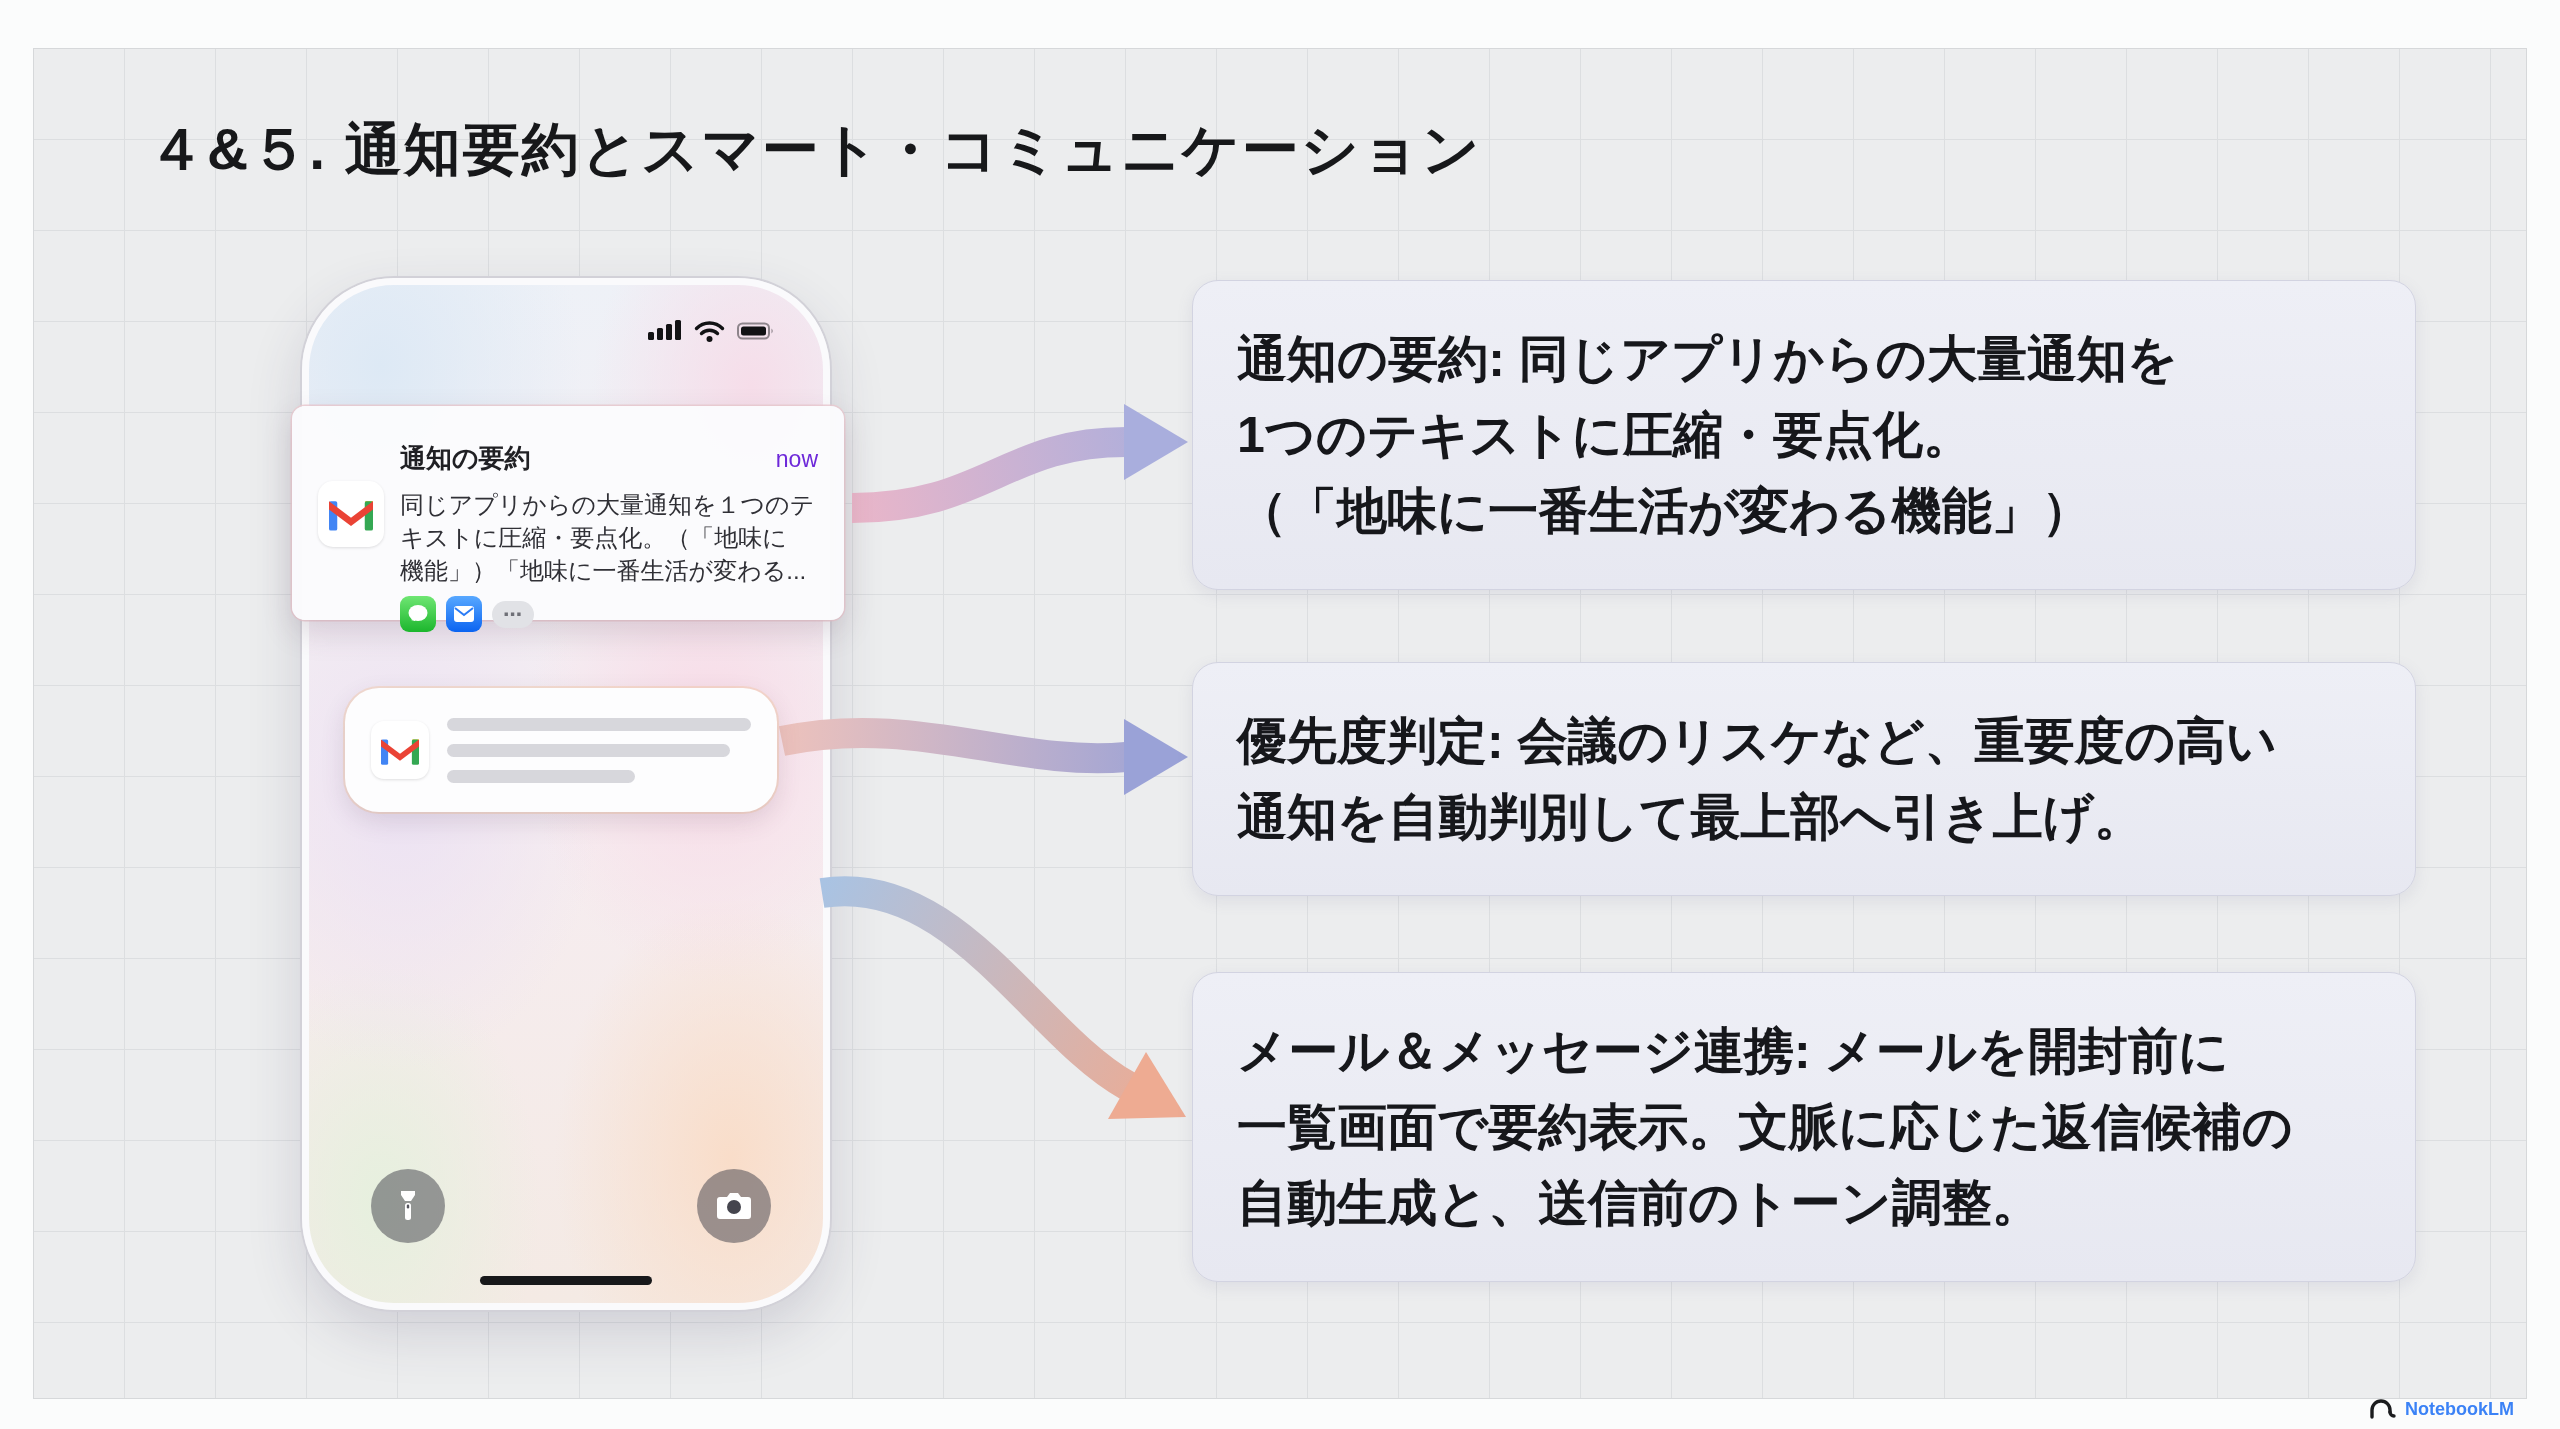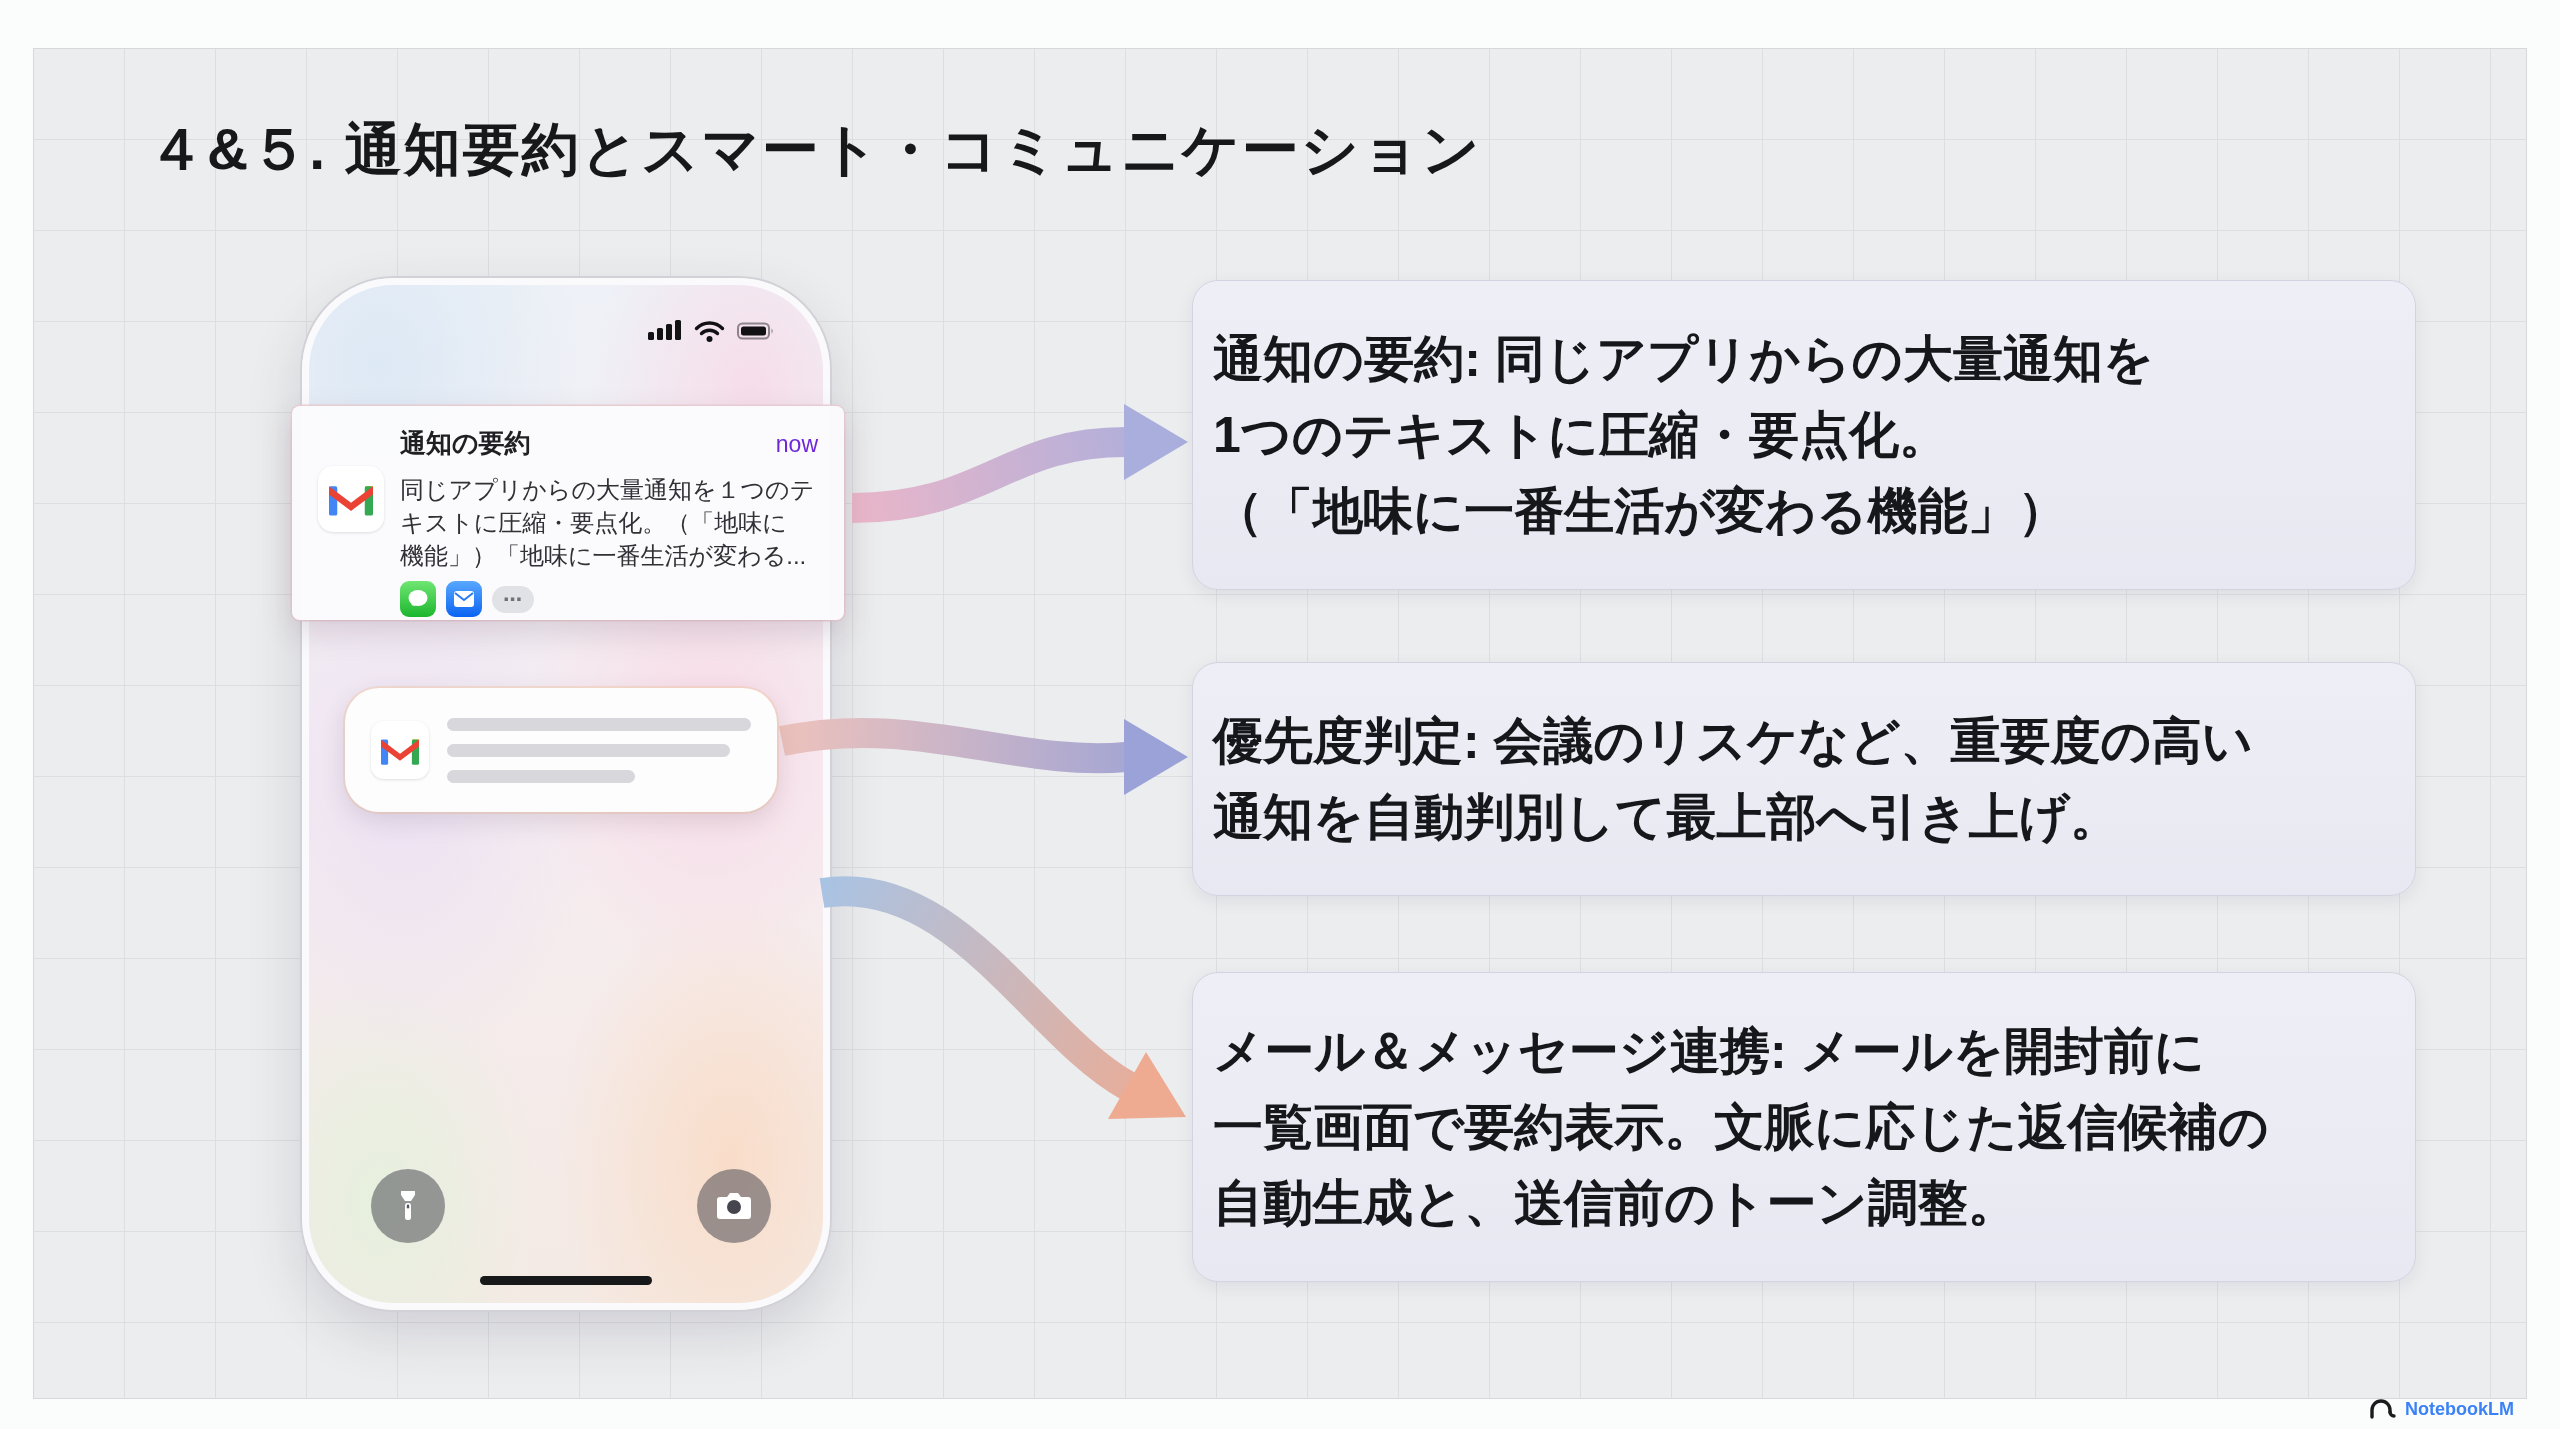--- a/index.html
+++ b/index.html
@@ -33,21 +33,21 @@
   .quick-btn{position:absolute;width:74px;height:74px;border-radius:50%;
     background:rgba(62,62,72,.5);display:flex;align-items:center;justify-content:center;}
   .quick-btn.flash{left:62px;top:884px;}
   .quick-btn.cam{left:388px;top:884px;}
 
   .home-indicator{position:absolute;left:50%;bottom:18px;transform:translateX(-50%);
     width:172px;height:9px;border-radius:5px;background:#17181a;}
 
   
   .notif-main{position:absolute;left:292px;top:406px;width:552px;height:214px;box-sizing:border-box;
-    border-radius:8px;background:rgba(251,251,253,.97);padding:20px 26px;z-index:3;
+    border-radius:13px;background:rgba(251,251,253,.97);padding:35px 26px;z-index:3;
     box-shadow:0 12px 30px rgba(90,60,85,.18), 0 0 0 1.5px rgba(236,205,210,.85);}
   .notif-row{display:flex;align-items:center;gap:16px;}
   .gmail-chip{width:66px;height:66px;border-radius:15px;background:#fff;flex:none;
     display:flex;align-items:center;justify-content:center;box-shadow:0 1px 3px rgba(0,0,0,.12);}
   .gmail-chip.small{width:58px;height:58px;border-radius:13px;}
   .notif-text{flex:1;min-width:0;}
   .notif-head{display:flex;justify-content:space-between;align-items:baseline;}
   .notif-title{font-size:26px;font-weight:700;color:#202024;}
   .notif-now{font-size:23px;color:#6d28d9;text-align:center;}
   .notif-body{margin-top:12px;font-size:24px;line-height:1.38;color:#303036;white-space:pre-line;}
@@ -61,21 +61,21 @@
   .notif-stacked{position:absolute;left:345px;top:688px;width:432px;height:124px;box-sizing:border-box;
     border-radius:34px;background:#fdfdfe;display:flex;align-items:center;gap:18px;padding:0 26px;z-index:3;
     box-shadow:0 9px 24px rgba(90,60,85,.15), 0 0 0 2px rgba(246,205,168,.45);}
   .bars{flex:1;display:flex;flex-direction:column;gap:13px;}
   .bar{height:13px;border-radius:7px;background:#d7d7dc;}
   .bar.b1{width:100%;} .bar.b2{width:93%;} .bar.b3{width:62%;}
 
   
   .callout{position:absolute;left:1192px;width:1224px;box-sizing:border-box;border-radius:26px;
     background:linear-gradient(180deg,#eeeff6,#e7e8f1);border:1.5px solid #d2d3e1;
-    box-shadow:0 5px 16px rgba(110,110,150,.12);padding:40px 20px;z-index:2;}
+    box-shadow:0 5px 16px rgba(110,110,150,.12);padding:40px 44px;z-index:2;}
   .callout .ctext{font-size:50px;font-weight:700;color:#16171b;line-height:1.52;white-space:pre-line;}
   .c1{top:280px;} .c2{top:662px;} .c3{top:972px;}
 
   .arrows{position:absolute;left:0;top:0;z-index:2;pointer-events:none;}
 
   .footer{position:absolute;right:46px;bottom:8px;display:flex;align-items:center;gap:9px;z-index:4;}
   .footer .brand{font-size:18px;font-weight:700;color:#3b82f6;}
 </style>
 </head>
 <body>

